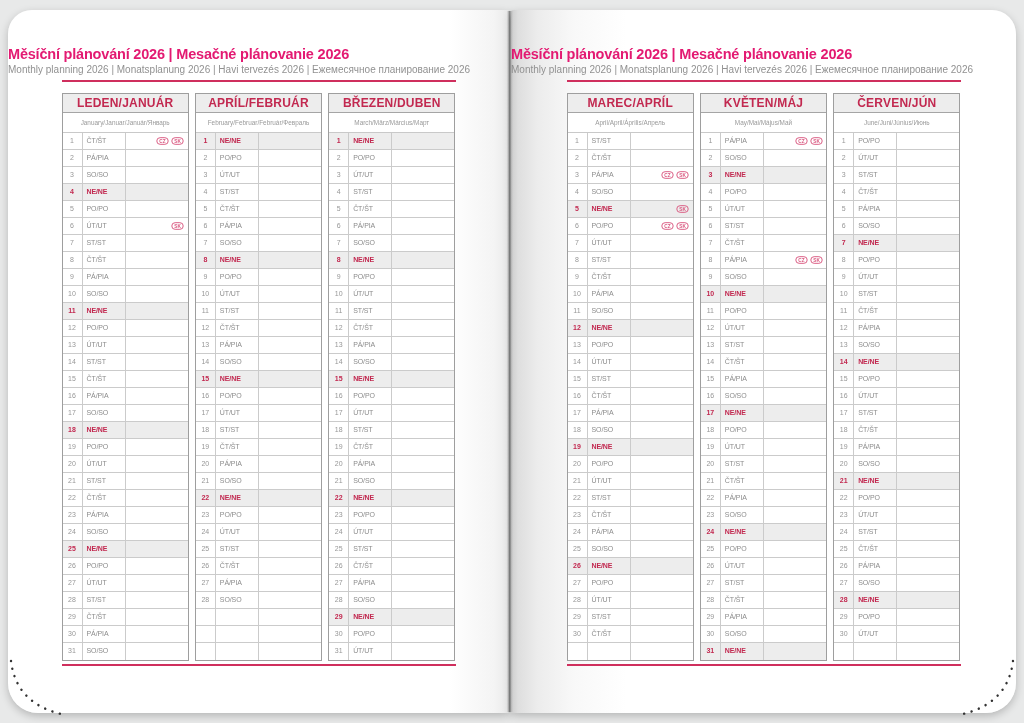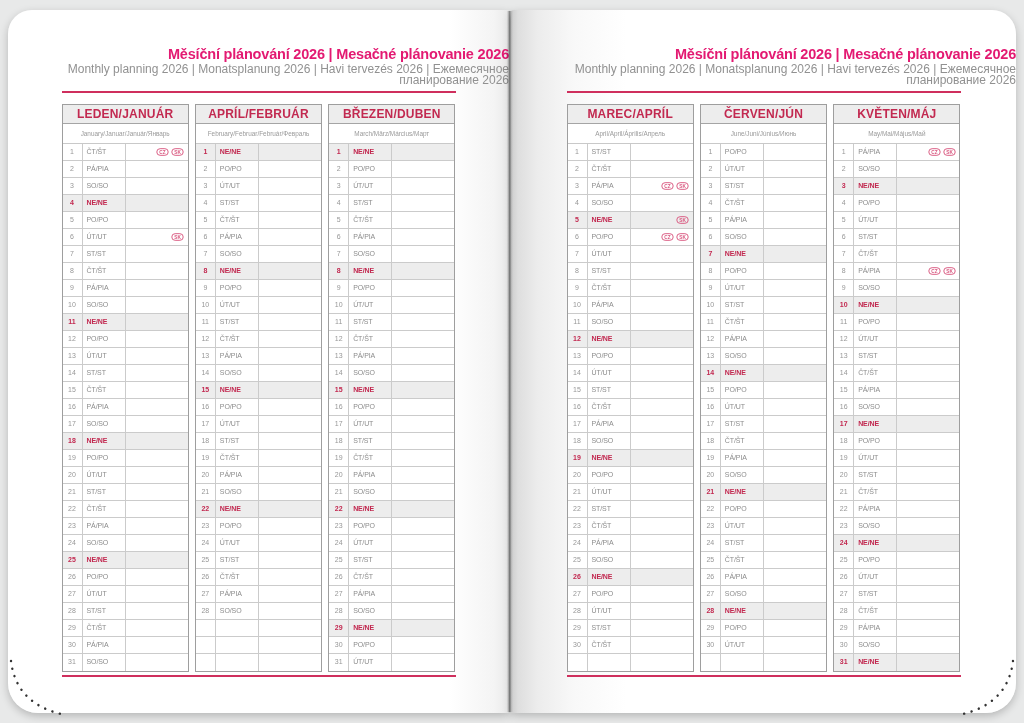--- a/index.html
+++ b/index.html
@@ -27,25 +27,25 @@
     border-radius:2px 24px 30px 2px;
     background:linear-gradient(to right,#cdcdcd 0px,#dedede 7px,#ececec 26px,#f8f8f8 62px,#ffffff 115px);
   }
   .spine{
     position:absolute;left:507px;top:11px;width:6px;height:701px;
     background:linear-gradient(to right,rgba(0,0,0,0) 0%,rgba(0,0,0,.40) 45%,rgba(0,0,0,.12) 70%,rgba(0,0,0,0) 100%);
   }
 
   .page-inner{padding-top:36px;}
   .spread-title{
-    text-align:right;font-weight:bold;font-size:14.5px;line-height:17px;
+    text-align:left;font-weight:bold;font-size:14.5px;line-height:17px;
     color:#e31a72;letter-spacing:-.2px;
   }
   .spread-subtitle{
-    text-align:right;font-size:12px;line-height:11px;color:#919191;margin-top:1px;
+    text-align:left;font-size:10px;line-height:11px;color:#919191;margin-top:1px;
   }
   .rule{width:394px;margin:5px auto 0;height:2px;background:#cf2f5d;}
   .rule.bottom{margin-top:3px;}
 
   .months{width:394px;margin:11px auto 0;display:flex;gap:6px;}
   .month{
     flex:1;background:#fff;border:1px solid #9e9e9e;box-sizing:border-box;
   }
   .month-header{
     height:19px;line-height:18px;box-sizing:border-box;
@@ -882,212 +882,20 @@
 
   <div class="day-row empty">
     <div class="cell num"></div>
     <div class="cell wd"></div>
     <div class="cell note"></div>
   </div>
 </div>
   </div>
 
   <div class="month">
-    <div class="month-header">ČERVEN/JÚN</div>
-    <div class="month-sub">June/Juni/Június/Июнь</div>
-    <div class="month-rows">
-  <div class="day-row">
-    <div class="cell num">1</div>
-    <div class="cell wd">PO/PO</div>
-    <div class="cell note"></div>
-  </div>
-
-  <div class="day-row">
-    <div class="cell num">2</div>
-    <div class="cell wd">ÚT/UT</div>
-    <div class="cell note"></div>
-  </div>
-
-  <div class="day-row">
-    <div class="cell num">3</div>
-    <div class="cell wd">ST/ST</div>
-    <div class="cell note"></div>
-  </div>
-
-  <div class="day-row">
-    <div class="cell num">4</div>
-    <div class="cell wd">ČT/ŠT</div>
-    <div class="cell note"></div>
-  </div>
-
-  <div class="day-row">
-    <div class="cell num">5</div>
-    <div class="cell wd">PÁ/PIA</div>
-    <div class="cell note"></div>
-  </div>
-
-  <div class="day-row">
-    <div class="cell num">6</div>
-    <div class="cell wd">SO/SO</div>
-    <div class="cell note"></div>
-  </div>
-
-  <div class="day-row sunday">
-    <div class="cell num">7</div>
-    <div class="cell wd">NE/NE</div>
-    <div class="cell note"></div>
-  </div>
-
-  <div class="day-row">
-    <div class="cell num">8</div>
-    <div class="cell wd">PO/PO</div>
-    <div class="cell note"></div>
-  </div>
-
-  <div class="day-row">
-    <div class="cell num">9</div>
-    <div class="cell wd">ÚT/UT</div>
-    <div class="cell note"></div>
-  </div>
-
-  <div class="day-row">
-    <div class="cell num">10</div>
-    <div class="cell wd">ST/ST</div>
-    <div class="cell note"></div>
-  </div>
-
-  <div class="day-row">
-    <div class="cell num">11</div>
-    <div class="cell wd">ČT/ŠT</div>
-    <div class="cell note"></div>
-  </div>
-
-  <div class="day-row">
-    <div class="cell num">12</div>
-    <div class="cell wd">PÁ/PIA</div>
-    <div class="cell note"></div>
-  </div>
-
-  <div class="day-row">
-    <div class="cell num">13</div>
-    <div class="cell wd">SO/SO</div>
-    <div class="cell note"></div>
-  </div>
-
-  <div class="day-row sunday">
-    <div class="cell num">14</div>
-    <div class="cell wd">NE/NE</div>
-    <div class="cell note"></div>
-  </div>
-
-  <div class="day-row">
-    <div class="cell num">15</div>
-    <div class="cell wd">PO/PO</div>
-    <div class="cell note"></div>
-  </div>
-
-  <div class="day-row">
-    <div class="cell num">16</div>
-    <div class="cell wd">ÚT/UT</div>
-    <div class="cell note"></div>
-  </div>
-
-  <div class="day-row">
-    <div class="cell num">17</div>
-    <div class="cell wd">ST/ST</div>
-    <div class="cell note"></div>
-  </div>
-
-  <div class="day-row">
-    <div class="cell num">18</div>
-    <div class="cell wd">ČT/ŠT</div>
-    <div class="cell note"></div>
-  </div>
-
-  <div class="day-row">
-    <div class="cell num">19</div>
-    <div class="cell wd">PÁ/PIA</div>
-    <div class="cell note"></div>
-  </div>
-
-  <div class="day-row">
-    <div class="cell num">20</div>
-    <div class="cell wd">SO/SO</div>
-    <div class="cell note"></div>
-  </div>
-
-  <div class="day-row sunday">
-    <div class="cell num">21</div>
-    <div class="cell wd">NE/NE</div>
-    <div class="cell note"></div>
-  </div>
-
-  <div class="day-row">
-    <div class="cell num">22</div>
-    <div class="cell wd">PO/PO</div>
-    <div class="cell note"></div>
-  </div>
-
-  <div class="day-row">
-    <div class="cell num">23</div>
-    <div class="cell wd">ÚT/UT</div>
-    <div class="cell note"></div>
-  </div>
-
-  <div class="day-row">
-    <div class="cell num">24</div>
-    <div class="cell wd">ST/ST</div>
-    <div class="cell note"></div>
-  </div>
-
-  <div class="day-row">
-    <div class="cell num">25</div>
-    <div class="cell wd">ČT/ŠT</div>
-    <div class="cell note"></div>
-  </div>
-
-  <div class="day-row">
-    <div class="cell num">26</div>
-    <div class="cell wd">PÁ/PIA</div>
-    <div class="cell note"></div>
-  </div>
-
-  <div class="day-row">
-    <div class="cell num">27</div>
-    <div class="cell wd">SO/SO</div>
-    <div class="cell note"></div>
-  </div>
-
-  <div class="day-row sunday">
-    <div class="cell num">28</div>
-    <div class="cell wd">NE/NE</div>
-    <div class="cell note"></div>
-  </div>
-
-  <div class="day-row">
-    <div class="cell num">29</div>
-    <div class="cell wd">PO/PO</div>
-    <div class="cell note"></div>
-  </div>
-
-  <div class="day-row">
-    <div class="cell num">30</div>
-    <div class="cell wd">ÚT/UT</div>
-    <div class="cell note"></div>
-  </div>
-
-  <div class="day-row empty">
-    <div class="cell num"></div>
-    <div class="cell wd"></div>
-    <div class="cell note"></div>
-  </div>
-</div>
-  </div>
-
-  <div class="month">
     <div class="month-header">KVĚTEN/MÁJ</div>
     <div class="month-sub">May/Mai/Május/Май</div>
     <div class="month-rows">
   <div class="day-row">
     <div class="cell num">1</div>
     <div class="cell wd">PÁ/PIA</div>
     <div class="cell note">
                   <span class="badge">CZ</span>
                   <span class="badge">SK</span>
                 </div>
@@ -1270,20 +1078,212 @@
     <div class="cell note"></div>
   </div>
 
   <div class="day-row sunday">
     <div class="cell num">31</div>
     <div class="cell wd">NE/NE</div>
     <div class="cell note"></div>
   </div>
 </div>
   </div>
+
+  <div class="month">
+    <div class="month-header">ČERVEN/JÚN</div>
+    <div class="month-sub">June/Juni/Június/Июнь</div>
+    <div class="month-rows">
+  <div class="day-row">
+    <div class="cell num">1</div>
+    <div class="cell wd">PO/PO</div>
+    <div class="cell note"></div>
+  </div>
+
+  <div class="day-row">
+    <div class="cell num">2</div>
+    <div class="cell wd">ÚT/UT</div>
+    <div class="cell note"></div>
+  </div>
+
+  <div class="day-row">
+    <div class="cell num">3</div>
+    <div class="cell wd">ST/ST</div>
+    <div class="cell note"></div>
+  </div>
+
+  <div class="day-row">
+    <div class="cell num">4</div>
+    <div class="cell wd">ČT/ŠT</div>
+    <div class="cell note"></div>
+  </div>
+
+  <div class="day-row">
+    <div class="cell num">5</div>
+    <div class="cell wd">PÁ/PIA</div>
+    <div class="cell note"></div>
+  </div>
+
+  <div class="day-row">
+    <div class="cell num">6</div>
+    <div class="cell wd">SO/SO</div>
+    <div class="cell note"></div>
+  </div>
+
+  <div class="day-row sunday">
+    <div class="cell num">7</div>
+    <div class="cell wd">NE/NE</div>
+    <div class="cell note"></div>
+  </div>
+
+  <div class="day-row">
+    <div class="cell num">8</div>
+    <div class="cell wd">PO/PO</div>
+    <div class="cell note"></div>
+  </div>
+
+  <div class="day-row">
+    <div class="cell num">9</div>
+    <div class="cell wd">ÚT/UT</div>
+    <div class="cell note"></div>
+  </div>
+
+  <div class="day-row">
+    <div class="cell num">10</div>
+    <div class="cell wd">ST/ST</div>
+    <div class="cell note"></div>
+  </div>
+
+  <div class="day-row">
+    <div class="cell num">11</div>
+    <div class="cell wd">ČT/ŠT</div>
+    <div class="cell note"></div>
+  </div>
+
+  <div class="day-row">
+    <div class="cell num">12</div>
+    <div class="cell wd">PÁ/PIA</div>
+    <div class="cell note"></div>
+  </div>
+
+  <div class="day-row">
+    <div class="cell num">13</div>
+    <div class="cell wd">SO/SO</div>
+    <div class="cell note"></div>
+  </div>
+
+  <div class="day-row sunday">
+    <div class="cell num">14</div>
+    <div class="cell wd">NE/NE</div>
+    <div class="cell note"></div>
+  </div>
+
+  <div class="day-row">
+    <div class="cell num">15</div>
+    <div class="cell wd">PO/PO</div>
+    <div class="cell note"></div>
+  </div>
+
+  <div class="day-row">
+    <div class="cell num">16</div>
+    <div class="cell wd">ÚT/UT</div>
+    <div class="cell note"></div>
+  </div>
+
+  <div class="day-row">
+    <div class="cell num">17</div>
+    <div class="cell wd">ST/ST</div>
+    <div class="cell note"></div>
+  </div>
+
+  <div class="day-row">
+    <div class="cell num">18</div>
+    <div class="cell wd">ČT/ŠT</div>
+    <div class="cell note"></div>
+  </div>
+
+  <div class="day-row">
+    <div class="cell num">19</div>
+    <div class="cell wd">PÁ/PIA</div>
+    <div class="cell note"></div>
+  </div>
+
+  <div class="day-row">
+    <div class="cell num">20</div>
+    <div class="cell wd">SO/SO</div>
+    <div class="cell note"></div>
+  </div>
+
+  <div class="day-row sunday">
+    <div class="cell num">21</div>
+    <div class="cell wd">NE/NE</div>
+    <div class="cell note"></div>
+  </div>
+
+  <div class="day-row">
+    <div class="cell num">22</div>
+    <div class="cell wd">PO/PO</div>
+    <div class="cell note"></div>
+  </div>
+
+  <div class="day-row">
+    <div class="cell num">23</div>
+    <div class="cell wd">ÚT/UT</div>
+    <div class="cell note"></div>
+  </div>
+
+  <div class="day-row">
+    <div class="cell num">24</div>
+    <div class="cell wd">ST/ST</div>
+    <div class="cell note"></div>
+  </div>
+
+  <div class="day-row">
+    <div class="cell num">25</div>
+    <div class="cell wd">ČT/ŠT</div>
+    <div class="cell note"></div>
+  </div>
+
+  <div class="day-row">
+    <div class="cell num">26</div>
+    <div class="cell wd">PÁ/PIA</div>
+    <div class="cell note"></div>
+  </div>
+
+  <div class="day-row">
+    <div class="cell num">27</div>
+    <div class="cell wd">SO/SO</div>
+    <div class="cell note"></div>
+  </div>
+
+  <div class="day-row sunday">
+    <div class="cell num">28</div>
+    <div class="cell wd">NE/NE</div>
+    <div class="cell note"></div>
+  </div>
+
+  <div class="day-row">
+    <div class="cell num">29</div>
+    <div class="cell wd">PO/PO</div>
+    <div class="cell note"></div>
+  </div>
+
+  <div class="day-row">
+    <div class="cell num">30</div>
+    <div class="cell wd">ÚT/UT</div>
+    <div class="cell note"></div>
+  </div>
+
+  <div class="day-row empty">
+    <div class="cell num"></div>
+    <div class="cell wd"></div>
+    <div class="cell note"></div>
+  </div>
+</div>
+  </div>
 </div>
       <div class="rule bottom"></div>
     </div>
   </div>
 
   <div class="spine"></div>
 
   <svg class="stitching" width="1024" height="723" viewBox="0 0 1024 723">
     <path d="M 11 661 Q 16 703 61 714" fill="none" stroke="#333333" stroke-width="2.4" stroke-linecap="round" stroke-dasharray="0.1 7.6"></path>
     <path d="M 1013 661 Q 1008 703 963 714" fill="none" stroke="#333333" stroke-width="2.4" stroke-linecap="round" stroke-dasharray="0.1 7.6"></path>

